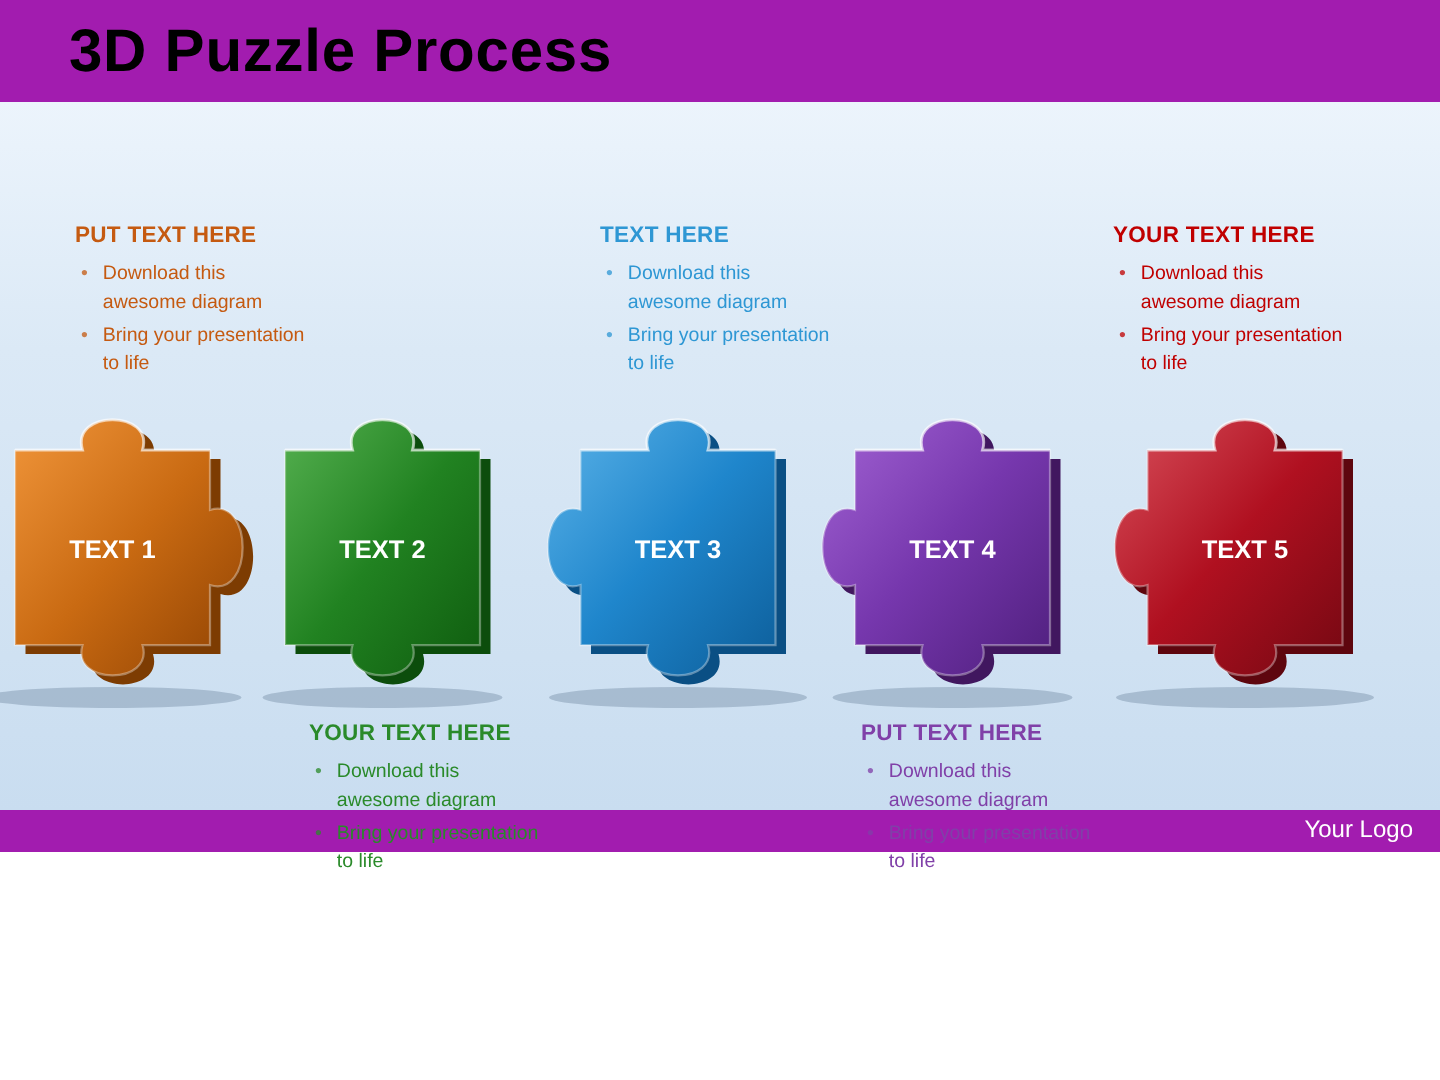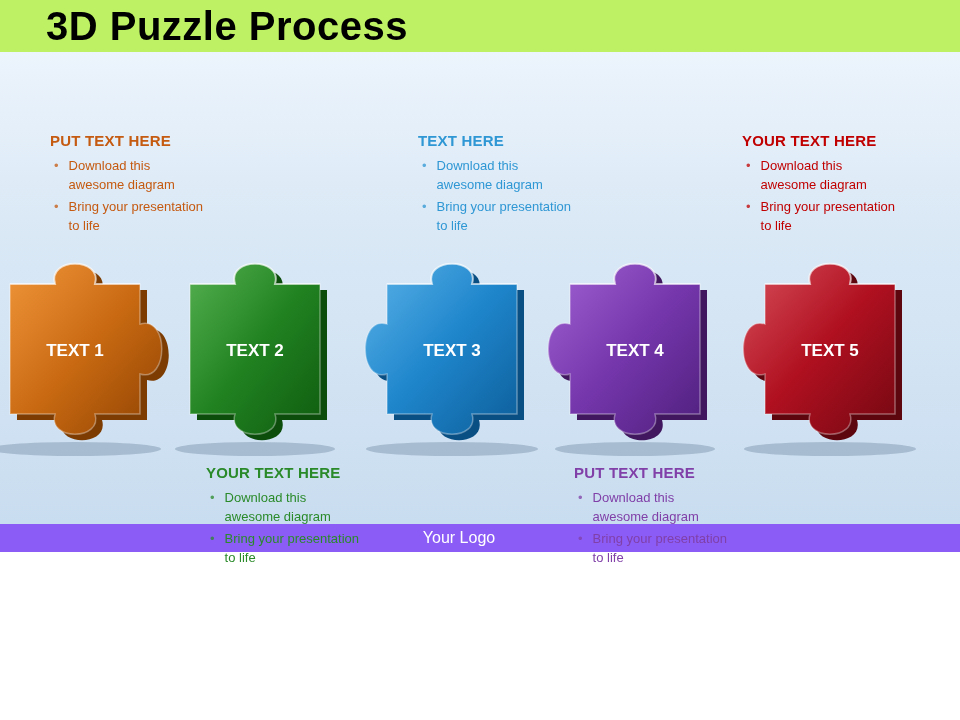--- a/index.html
+++ b/index.html
@@ -1,27 +1,27 @@
 <!DOCTYPE html>
 <html><head>
 <meta charset="utf-8">
 <style>
   html,body{margin:0;padding:0;}
   body{width:960px;height:720px;font-family:"Liberation Sans",sans-serif;overflow:hidden;background:#fff;}
   .slide{position:relative;width:960px;height:720px;background:#fff;}
 
   
-  .hdr{height:52px;background:#bef264;display:flex;align-items:center;}
+  .hdr{height:68px;background:#a21caf;display:flex;align-items:center;}
   .hdr h1{margin:0 0 0 46px;font-size:40px;font-weight:bold;color:#000;letter-spacing:0.5px;}
 
   
   .bdy{position:relative;height:472px;background:linear-gradient(180deg,#ecf4fc 0%,#dbe9f6 35%,#c9ddf0 100%);}
 
   
-  .ftr{height:28px;background:#8b5cf6;display:flex;align-items:center;justify-content:center;padding-right:42px;color:#fff;font-size:16px;box-sizing:border-box;}
+  .ftr{height:28px;background:#a21caf;display:flex;align-items:center;justify-content:flex-end;padding-right:18px;color:#fff;font-size:16px;box-sizing:border-box;}
 
   
   .callout{position:absolute;width:195px;}
   .co-head{font-size:15px;font-weight:bold;margin-bottom:7px;letter-spacing:.2px;}
   .co-list{list-style:none;margin:4px;padding:0;font-size:13px;line-height:19px;}
   .co-list li{display:flex;margin-bottom:3px;max-width:152px;}
   .co-list li::before{content:"\2022";margin-right:10px;opacity:.75;}
 
   .c-orange{color:#c55a11;}
   .c-blue{color:#2e97d4;}
@@ -45,21 +45,21 @@
   <div class="bdy">
 
     <div class="callout c-orange" style="left:50px;top:80px;">
       <div class="co-head">PUT TEXT HERE</div>
       <ul class="co-list">
         <li>Download this awesome diagram</li>
         <li>Bring your presentation to life</li>
       </ul>
     </div>
 
-    <div class="callout c-blue" style="left:418px;top:80px;">
+    <div class="callout c-blue" style="left:400px;top:80px;">
       <div class="co-head">TEXT HERE</div>
       <ul class="co-list">
         <li>Download this awesome diagram</li>
         <li>Bring your presentation to life</li>
       </ul>
     </div>
 
     <div class="callout c-red" style="left:742px;top:80px;">
       <div class="co-head">YOUR TEXT HERE</div>
       <ul class="co-list">

